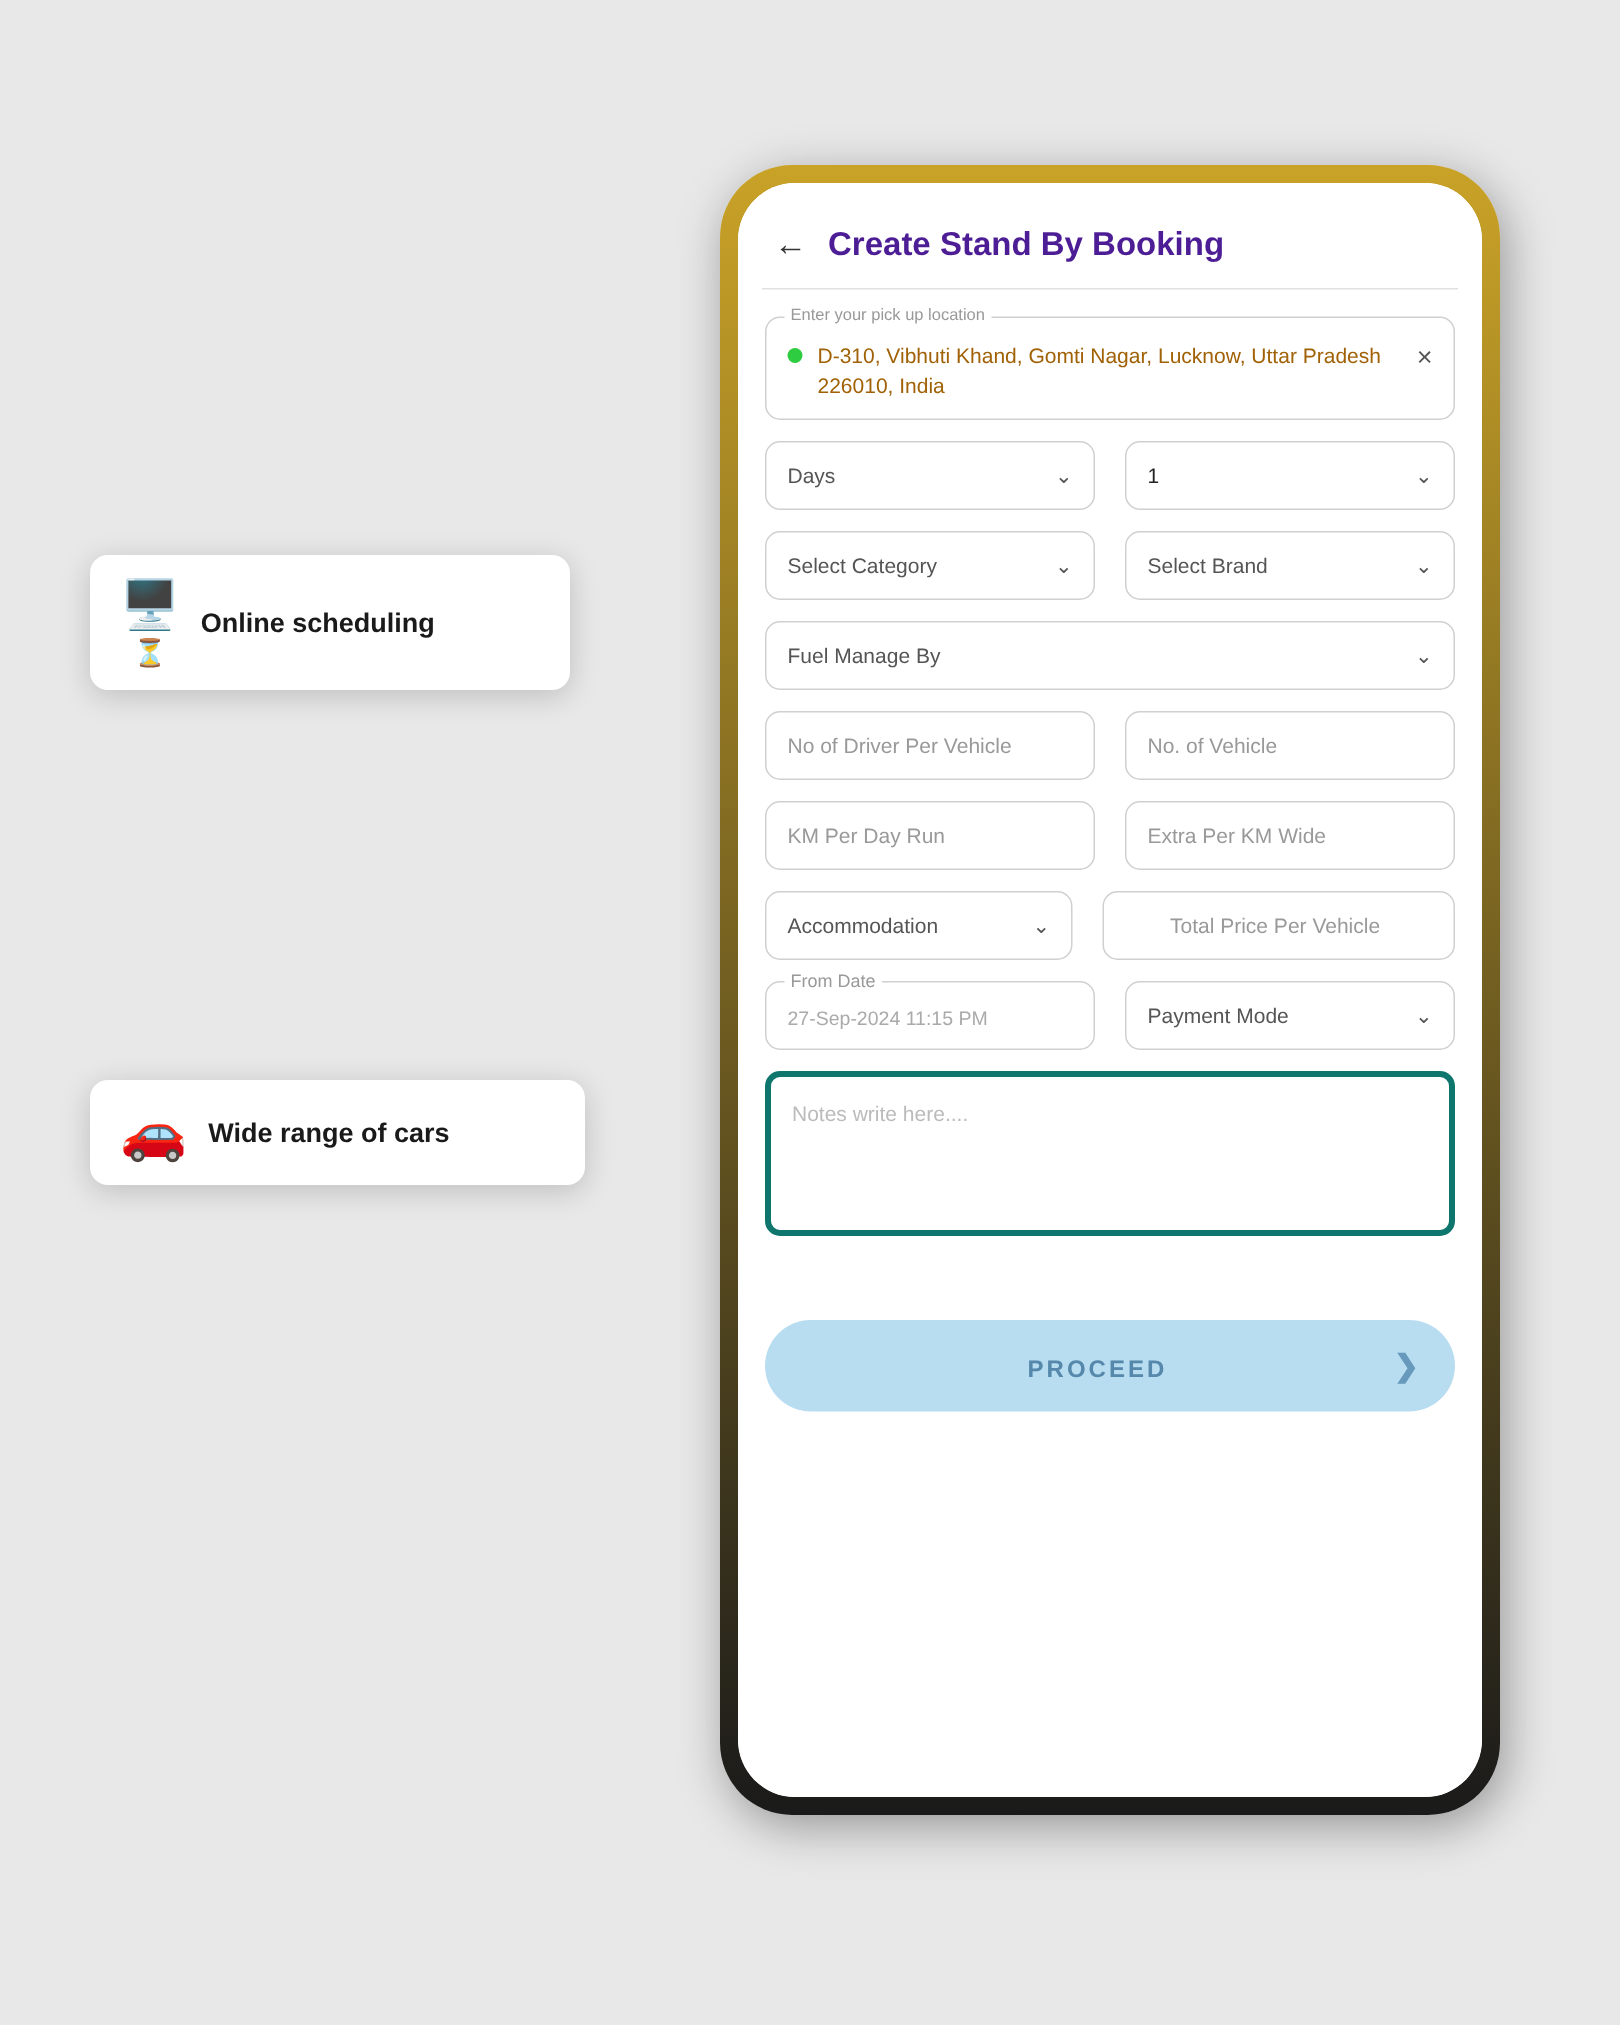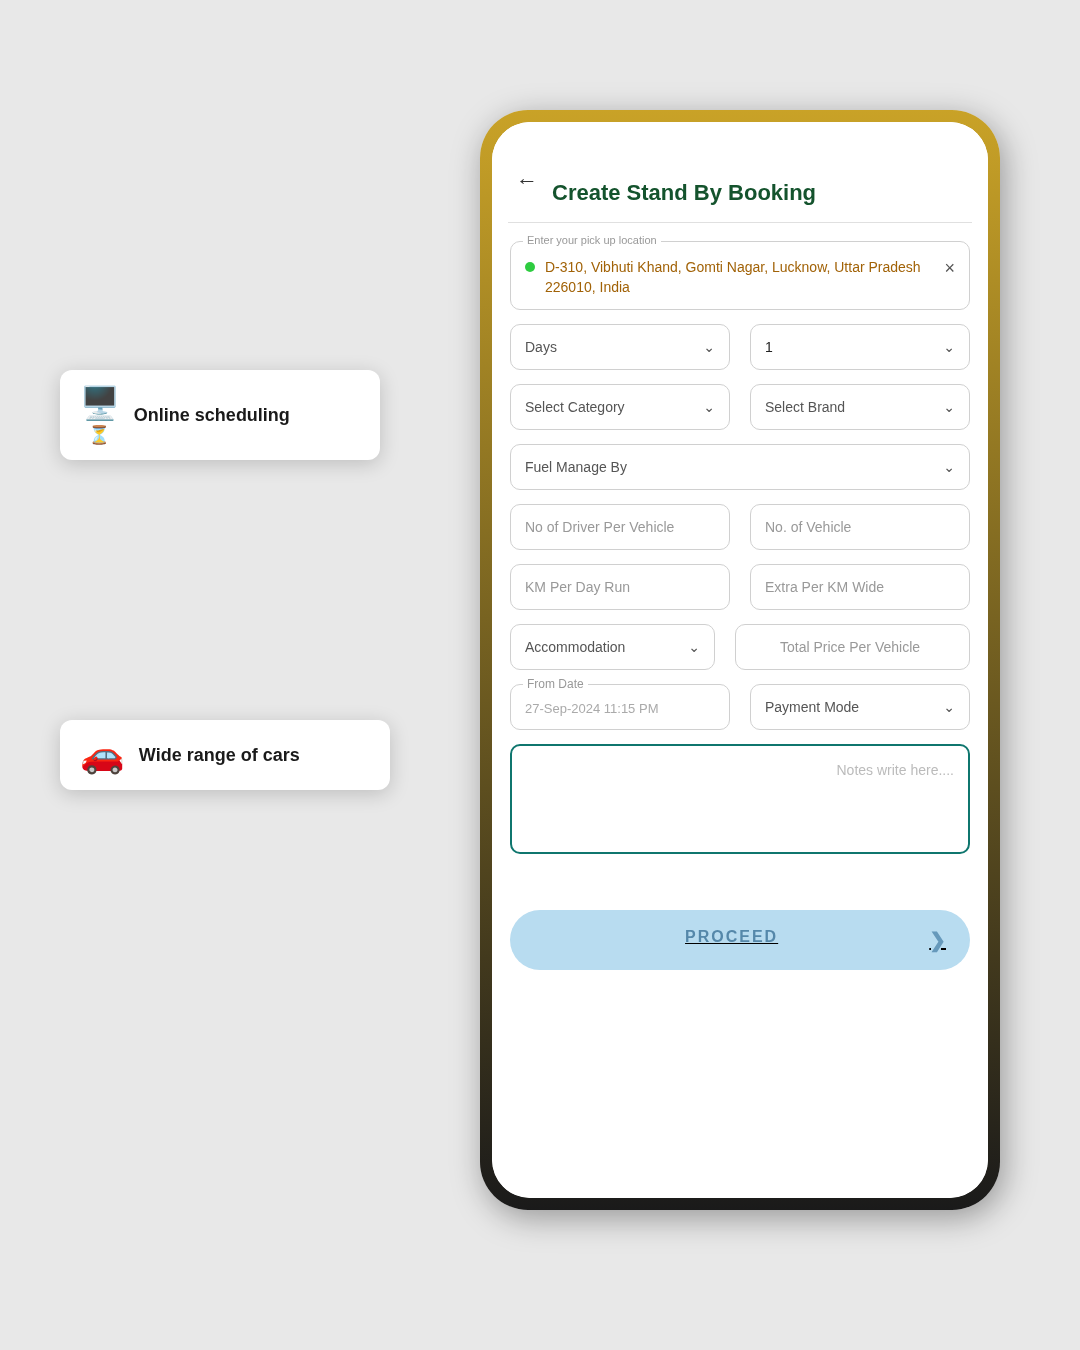--- a/index.html
+++ b/index.html
@@ -54,22 +54,21 @@
     .back-btn {
       font-size: 22px;
       color: #333;
       margin-right: 14px;
       cursor: pointer;
       font-weight: 400;
     }
     .header-title {
       font-size: 22px;
       font-weight: 700;
-      color: #14532d;
-      margin-top: 30px;
+      color: #4c1d95;
     }
 
     .divider {
       height: 1px;
       background: #e0e0e0;
       margin: 0 16px;
     }
 
     .form-area {
       padding: 18px 18px 24px 18px;
@@ -185,41 +184,39 @@
       padding: 0 4px;
     }
     .from-date-value {
       font-size: 13px;
       color: #aaa;
       margin-top: 4px;
     }
 
     
     .notes-box {
-      border: 2px solid #0f766e;
+      border: 4px solid #0f766e;
       border-radius: 10px;
       padding: 16px 14px;
       min-height: 110px;
       background: #fff;
       font-size: 14px;
       color: #bbb;
-      text-align: right;
     }
 
     
     .proceed-btn {
       background: #b8dcf0;
       border-radius: 32px;
       padding: 18px 24px;
       display: flex;
-      align-items: flex-start;
+      align-items: flex-end;
       justify-content: space-between;
       cursor: pointer;
       margin: 8px 0 0 0;
-      text-decoration: underline;
     }
     .proceed-label {
       font-size: 16px;
       font-weight: 700;
       color: #5588aa;
       letter-spacing: 2px;
       flex: 1;
       text-align: center;
     }
     .proceed-arrow {

